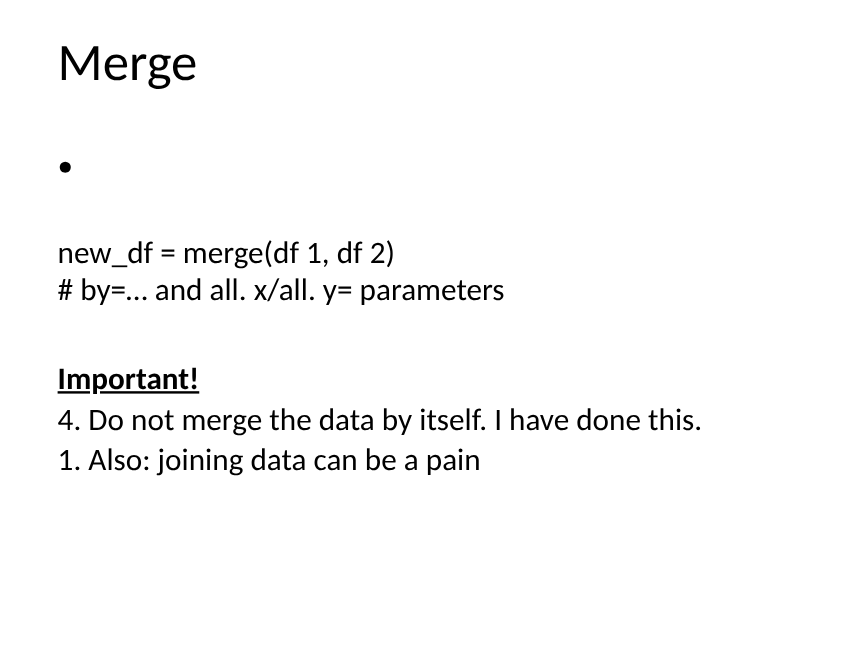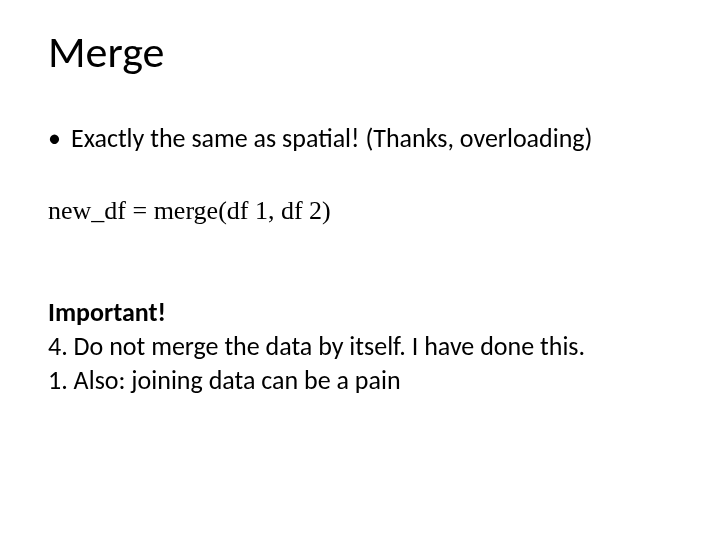--- a/index.html
+++ b/index.html
@@ -29,45 +29,45 @@
     font-size: 26px;
     line-height: 1.25;
     margin-bottom: 40px;
   }
   .bullet-dot {
     margin-right: 10px;
   }
   .code-block {
     font-size: 26px;
     line-height: 1.2;
-    margin-bottom: 70px;
-    font-family: Liberation Serif, serif;
+    margin-bottom: 42px;
   }
   .important-block {
     font-size: 26px;
     line-height: 1.3;
   }
   .important-label {
+    text-decoration: underline;
     font-weight: 700;
   }
 </style>
 </head>
 <body>
 
 <div class="slide">
 
   <h1 class="title">Merge</h1>
 
   <div class="bullet-row">
     <span class="bullet-dot">•</span>
-    <span>Exactly the same as spatial! (Thanks, overloading)</span>
   </div>
 
   <div class="code-block">
     <div>new_df = merge(df 1, df 2)</div>
+    <div># by=… and all. x/all. y= parameters</div>
   </div>
 
   <div class="important-block">
     <div>
       <span class="important-label">Important!</span>
     </div>
     <div>4. Do not merge the data by itself. I have done this.</div>
     <div>1. Also: joining data can be a pain</div>
   </div>
 

